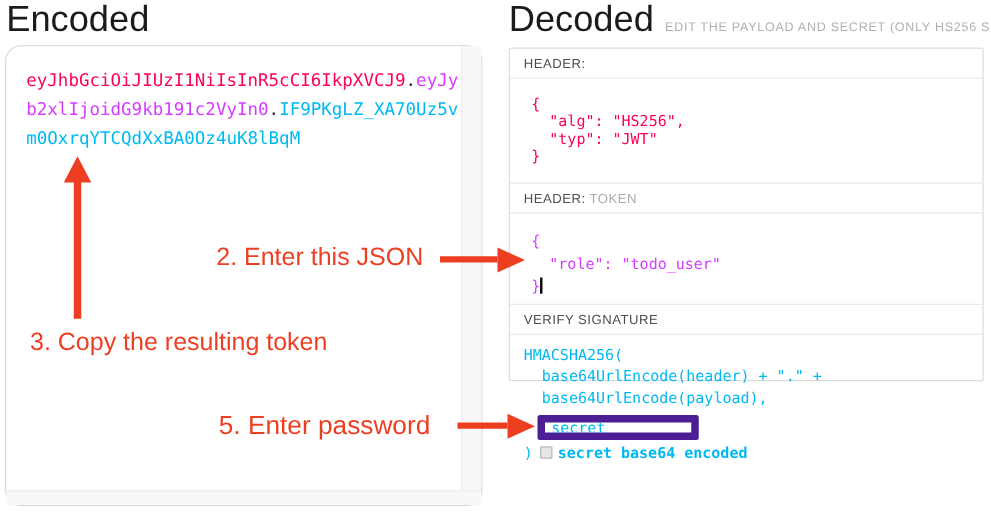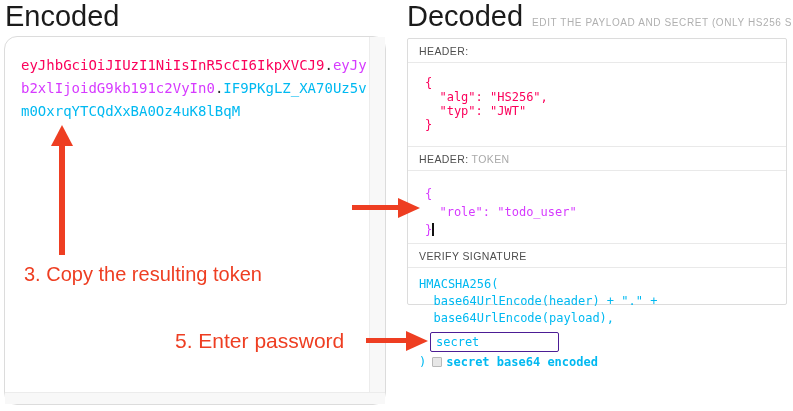--- a/index.html
+++ b/index.html
@@ -72,21 +72,21 @@
   .payload-json { font-size: 12px; line-height: 14px; color: #d63aff; display: inline; }
   .text-caret {
     display: inline-block; width: 2px; height: 13px;
     background: #111; vertical-align: -2px;
   }
   .verify-content { flex: 1 1 auto; padding: 8px 0 0 11px; color: #00b9f1; }
   .verify-line { font-size: 12px; line-height: 17px; color: #00b9f1; }
   .secret-input {
     display: block; margin: 5px 0 2px 11px;
     width: 129px; height: 20px;
-    border: 1px solid #4c1d95; border-radius: 2px;
+    border: 6px solid #4c1d95; border-radius: 2px;
     font-family: "DejaVu Sans Mono", monospace;
     font-size: 12px; color: #00b9f1;
     padding: 0 0 0 5px; outline: none; background: #fff;
   }
   .verify-last-line {
     font-family: "DejaVu Sans Mono", monospace;
     font-size: 12px; line-height: 16px; color: #00b9f1;
     display: flex; align-items: center; margin-top: 2px;
   }
   .b64-checkbox {
@@ -178,20 +178,21 @@
       <div class="code-block verify-line">  base64UrlEncode(payload),</div>
       <input class="secret-input" type="text" value="secret" style="">
       <div class="verify-last-line">
         <span>)</span>
         <span class="b64-checkbox"></span>
         <span class="b64-label">secret base64 encoded</span>
       </div>
     </div>
   </div>
 
+  <div class="annotation-text ann-step2">2. Enter this JSON</div>
   <div class="arrow-shaft-h shaft-step2"></div>
   <div class="arrow-head-right head-step2"></div>
 
   <div class="arrow-head-up head-step3"></div>
   <div class="arrow-shaft-v shaft-step3"></div>
   <div class="annotation-text ann-step3">3. Copy the resulting token</div>
 
   <div class="annotation-text ann-step1">5. Enter password</div>
   <div class="arrow-shaft-h shaft-step1"></div>
   <div class="arrow-head-right head-step1"></div>

